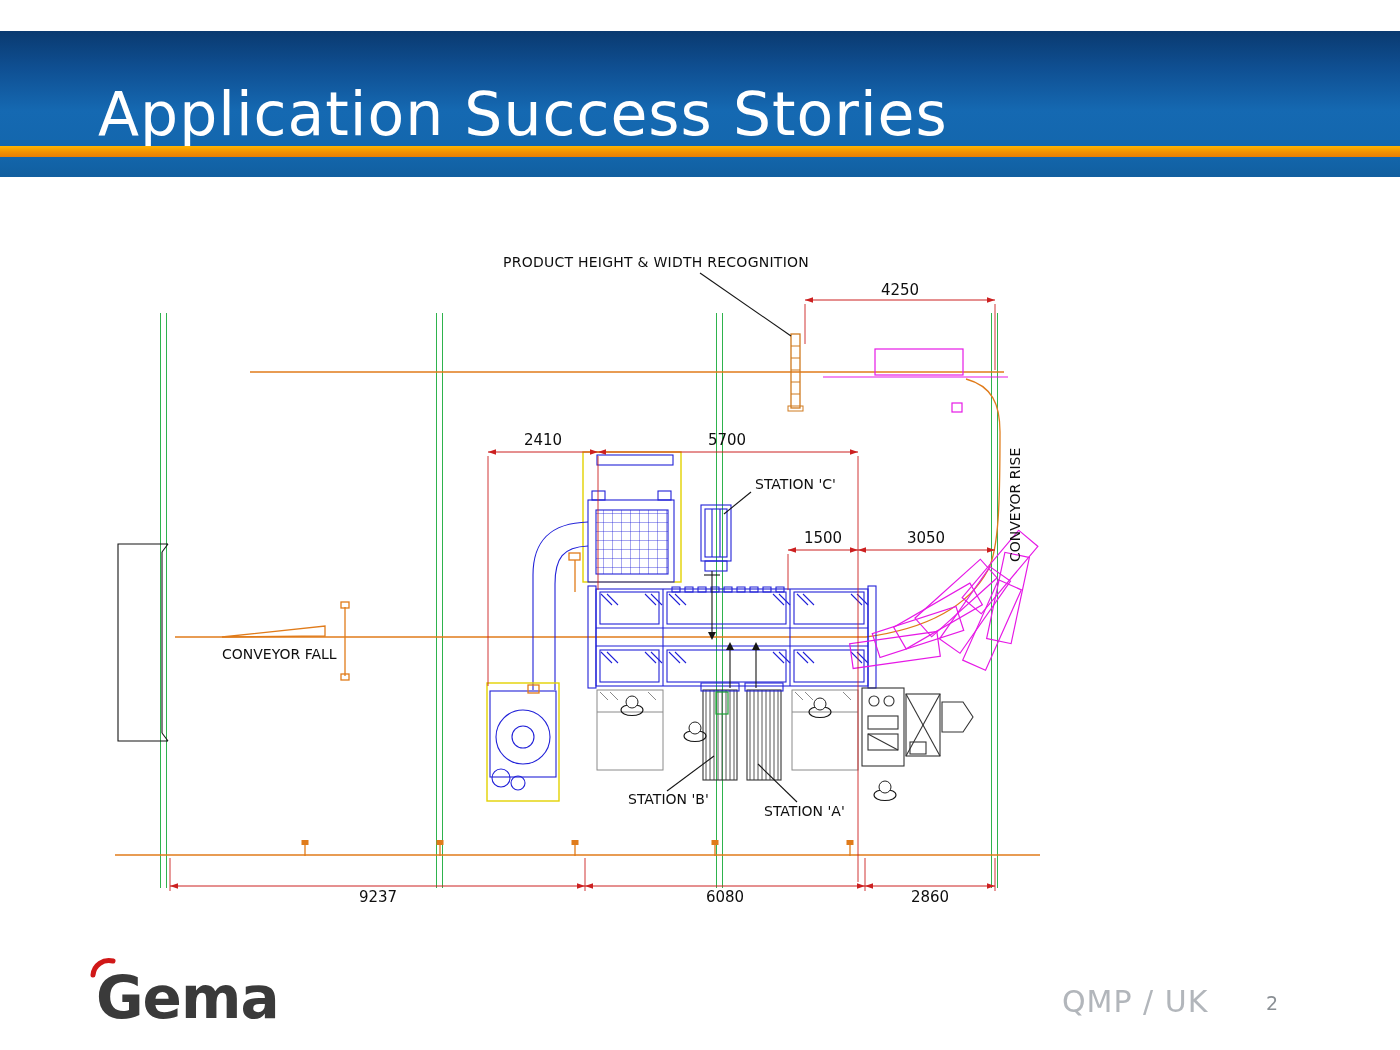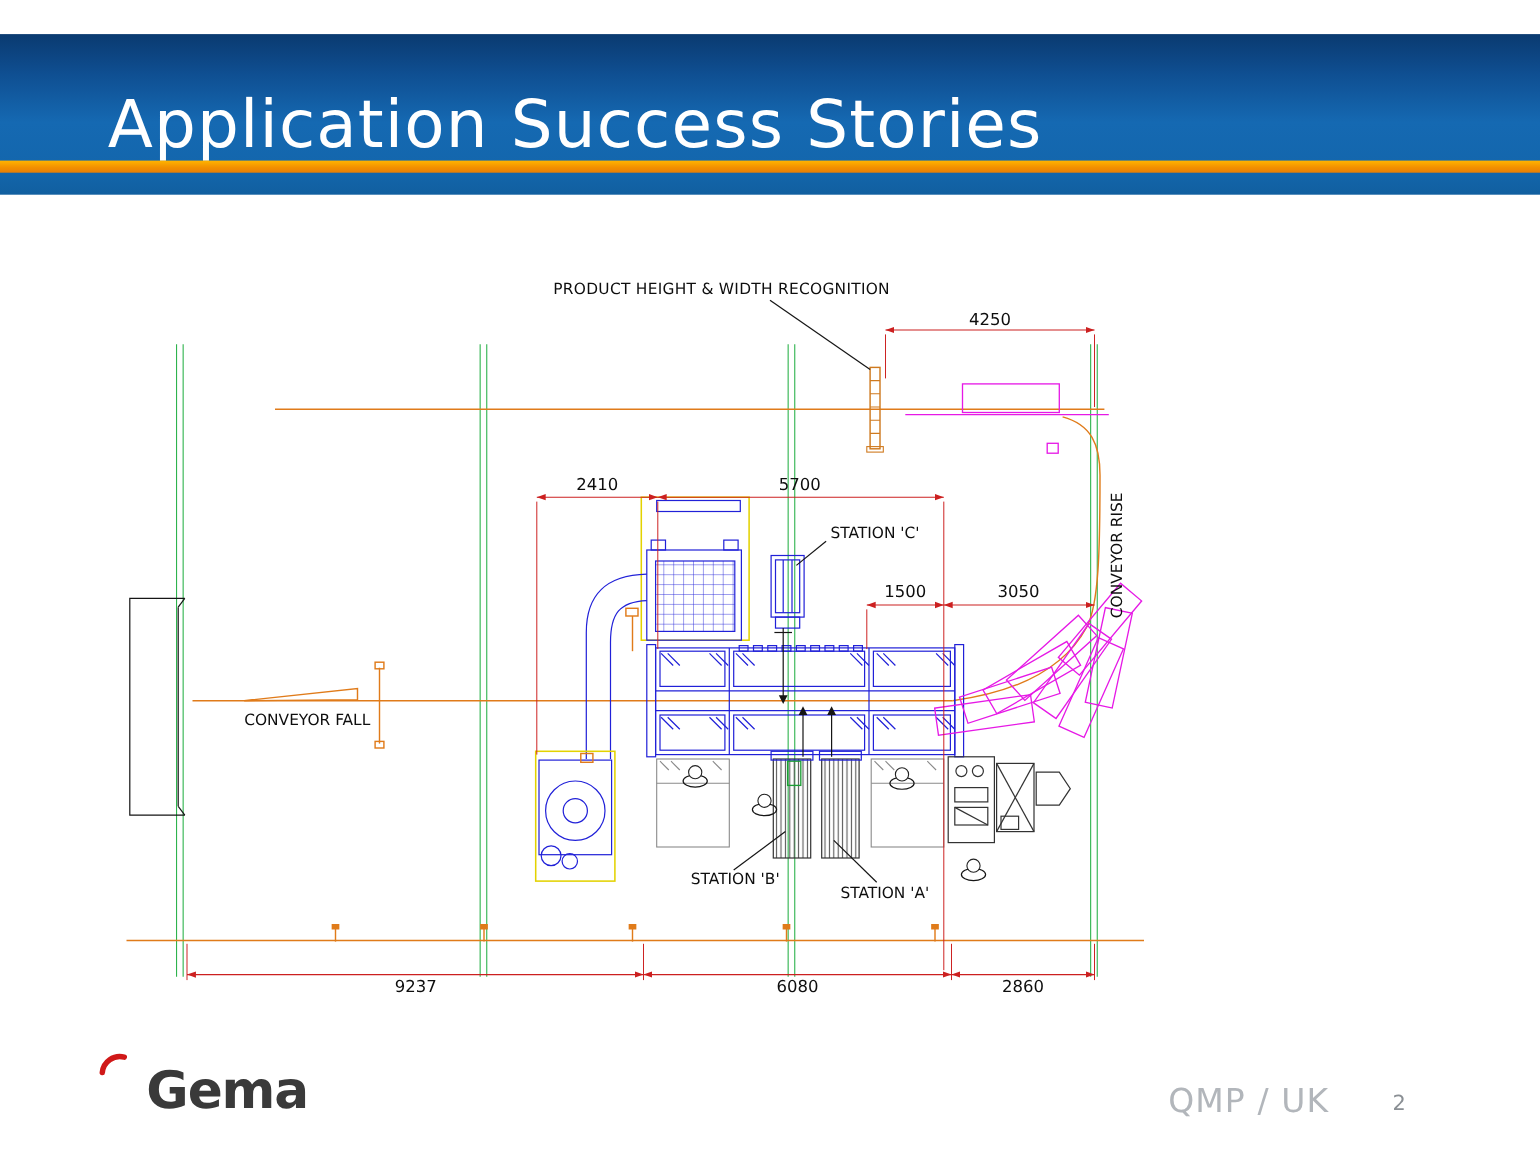--- a/index.html
+++ b/index.html
@@ -37,21 +37,21 @@
   .mg  { stroke:#e619e6; fill:none; stroke-width:1.2; }
   .dim { stroke:#cc2020; stroke-width:1; }
   .ext { stroke:#cc2020; stroke-width:.9; }
   .bk  { stroke:#151515; fill:none; stroke-width:1.1; }
   .gy  { stroke:#8a8a8a; fill:none; stroke-width:1; }
   .dk  { stroke:#333333; fill:none; stroke-width:1.1; }
   .gn  { stroke:#1a9e33; fill:none; stroke-width:1.2; }
 
   .slide-footer { position:absolute; left:0; top:0; width:1400px; height:1050px; z-index:3; pointer-events:none; }
   .logo { position:absolute; left:96px; top:964px; }
-  .logo-text { font-size:47px; font-weight:700; color:#3a3a3a; letter-spacing:-1px;margin-left:37px; }
+  .logo-text { font-size:58px; font-weight:700; color:#3a3a3a; letter-spacing:-1px; }
   .logo-swoosh { position:absolute; left:-7px; top:-8px; width:30px; height:30px; }
   .credit { position:absolute; left:1062px; top:984px; font-size:30px; color:#b2b6bb; letter-spacing:1px; }
   .page-number { position:absolute; left:1266px; top:992px; font-size:19px; color:#8a8f94; }
 </style>
 </head>
 <body>
 
 <div class="slide">
 
   <header class="slide-header">

